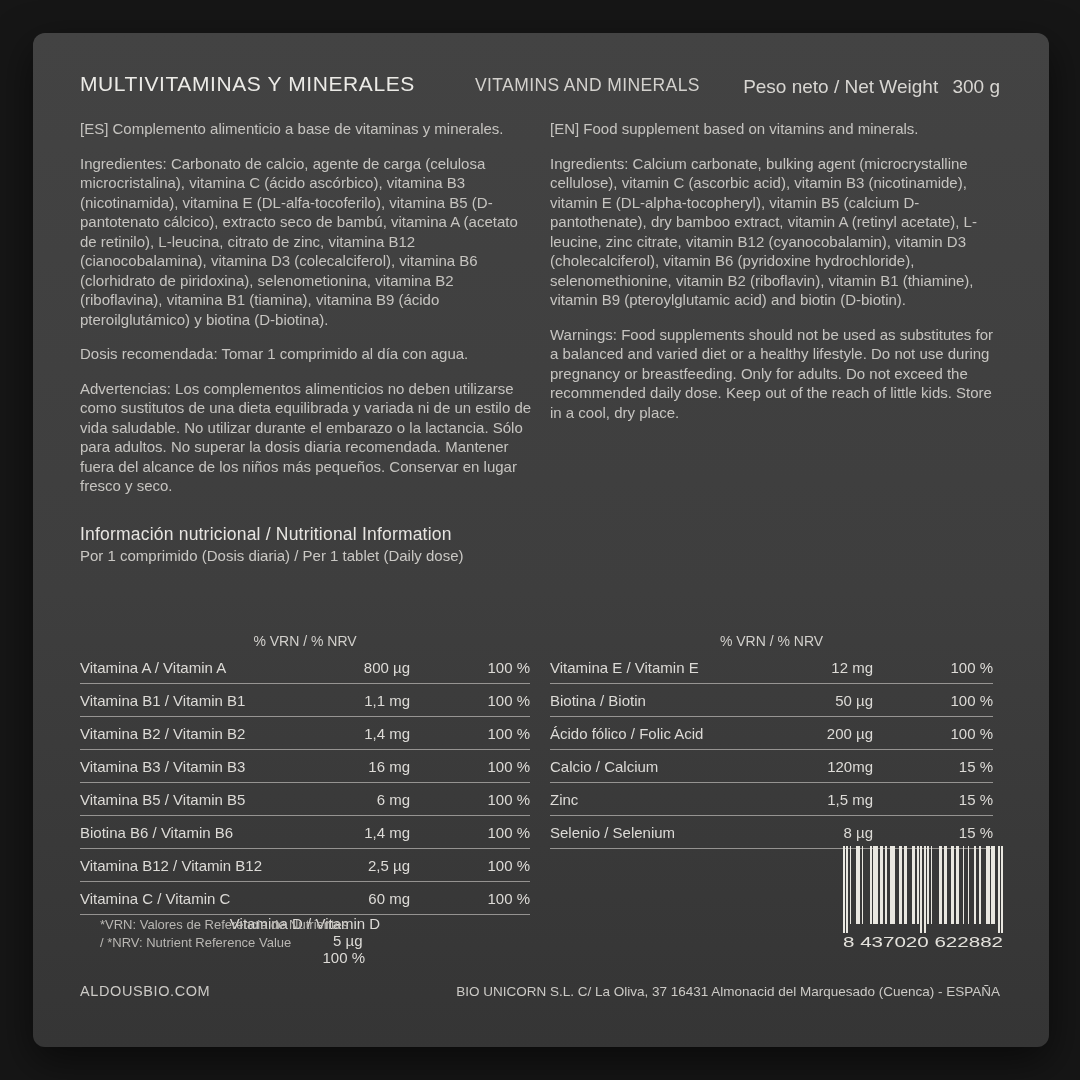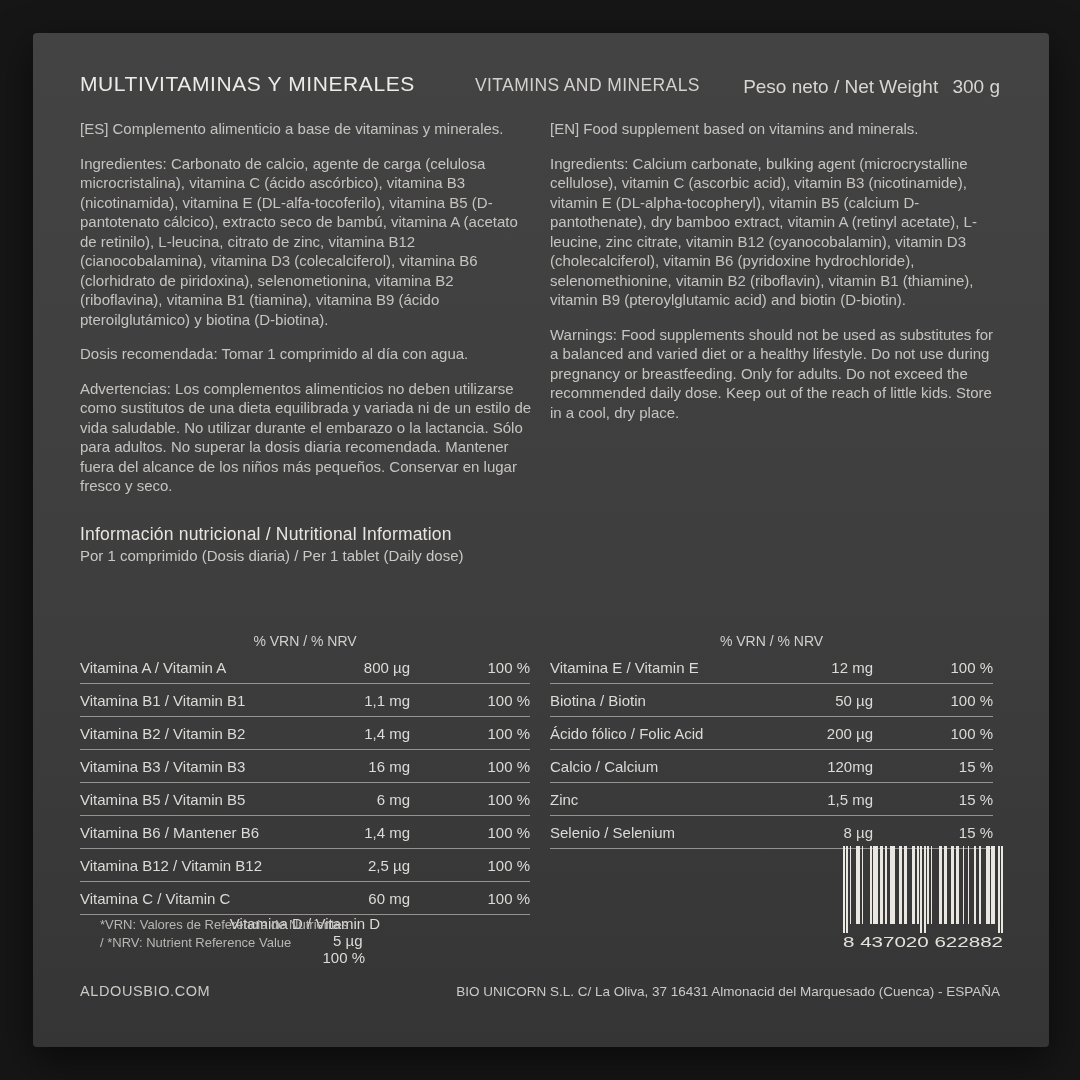--- a/index.html
+++ b/index.html
@@ -3,21 +3,21 @@
 <meta charset="utf-8">
 <style>
   html,body{margin:0;padding:0;background:#161616;width:1080px;height:1080px;overflow:hidden;}
   *{box-sizing:border-box;}
   body{font-family:"Liberation Sans","DejaVu Sans",sans-serif;-webkit-font-smoothing:antialiased;}
 
   .stage{position:relative;width:1080px;height:1080px;background:#161616;}
   .card{
     position:absolute;left:33px;top:33px;width:1016px;height:1014px;
     background:linear-gradient(180deg,#434343 0%,#3e3e3e 55%,#353535 100%);
-    border-radius:4px;
+    border-radius:12px;
     box-shadow:0 14px 40px rgba(0,0,0,.55);
   }
 
   
   .title-row{position:absolute;left:47px;top:39px;display:flex;align-items:baseline;gap:16px;white-space:nowrap;}
   .title-es{font-size:21px;letter-spacing:.6px;color:#ecebe7;font-weight:400;}
   .title-en{font-size:17.5px;letter-spacing:.4px;color:#d4d2ce;font-weight:400;margin-left:44px;}
   .netweight{position:absolute;right:49px;top:43px;font-size:19px;color:#d8d6d2;white-space:nowrap;}
   .netweight .nw-value{margin-left:9px;}
 
@@ -103,21 +103,21 @@
         <span class="nname">Vitamina B3 / Vitamin B3</span>
         <span class="namt">16 mg</span>
         <span class="npct">100 %</span>
       </div>
       <div class="nrow">
         <span class="nname">Vitamina B5 / Vitamin B5</span>
         <span class="namt">6 mg</span>
         <span class="npct">100 %</span>
       </div>
       <div class="nrow">
-        <span class="nname">Vitamina B6 / Mantener B6</span>
+        <span class="nname">Biotina B6 / Vitamin B6</span>
         <span class="namt">1,4 mg</span>
         <span class="npct">100 %</span>
       </div>
       <div class="nrow">
         <span class="nname">Vitamina B12 / Vitamin B12</span>
         <span class="namt">2,5 µg</span>
         <span class="npct">100 %</span>
       </div>
       <div class="nrow">
         <span class="nname">Vitamina C / Vitamin C</span>

